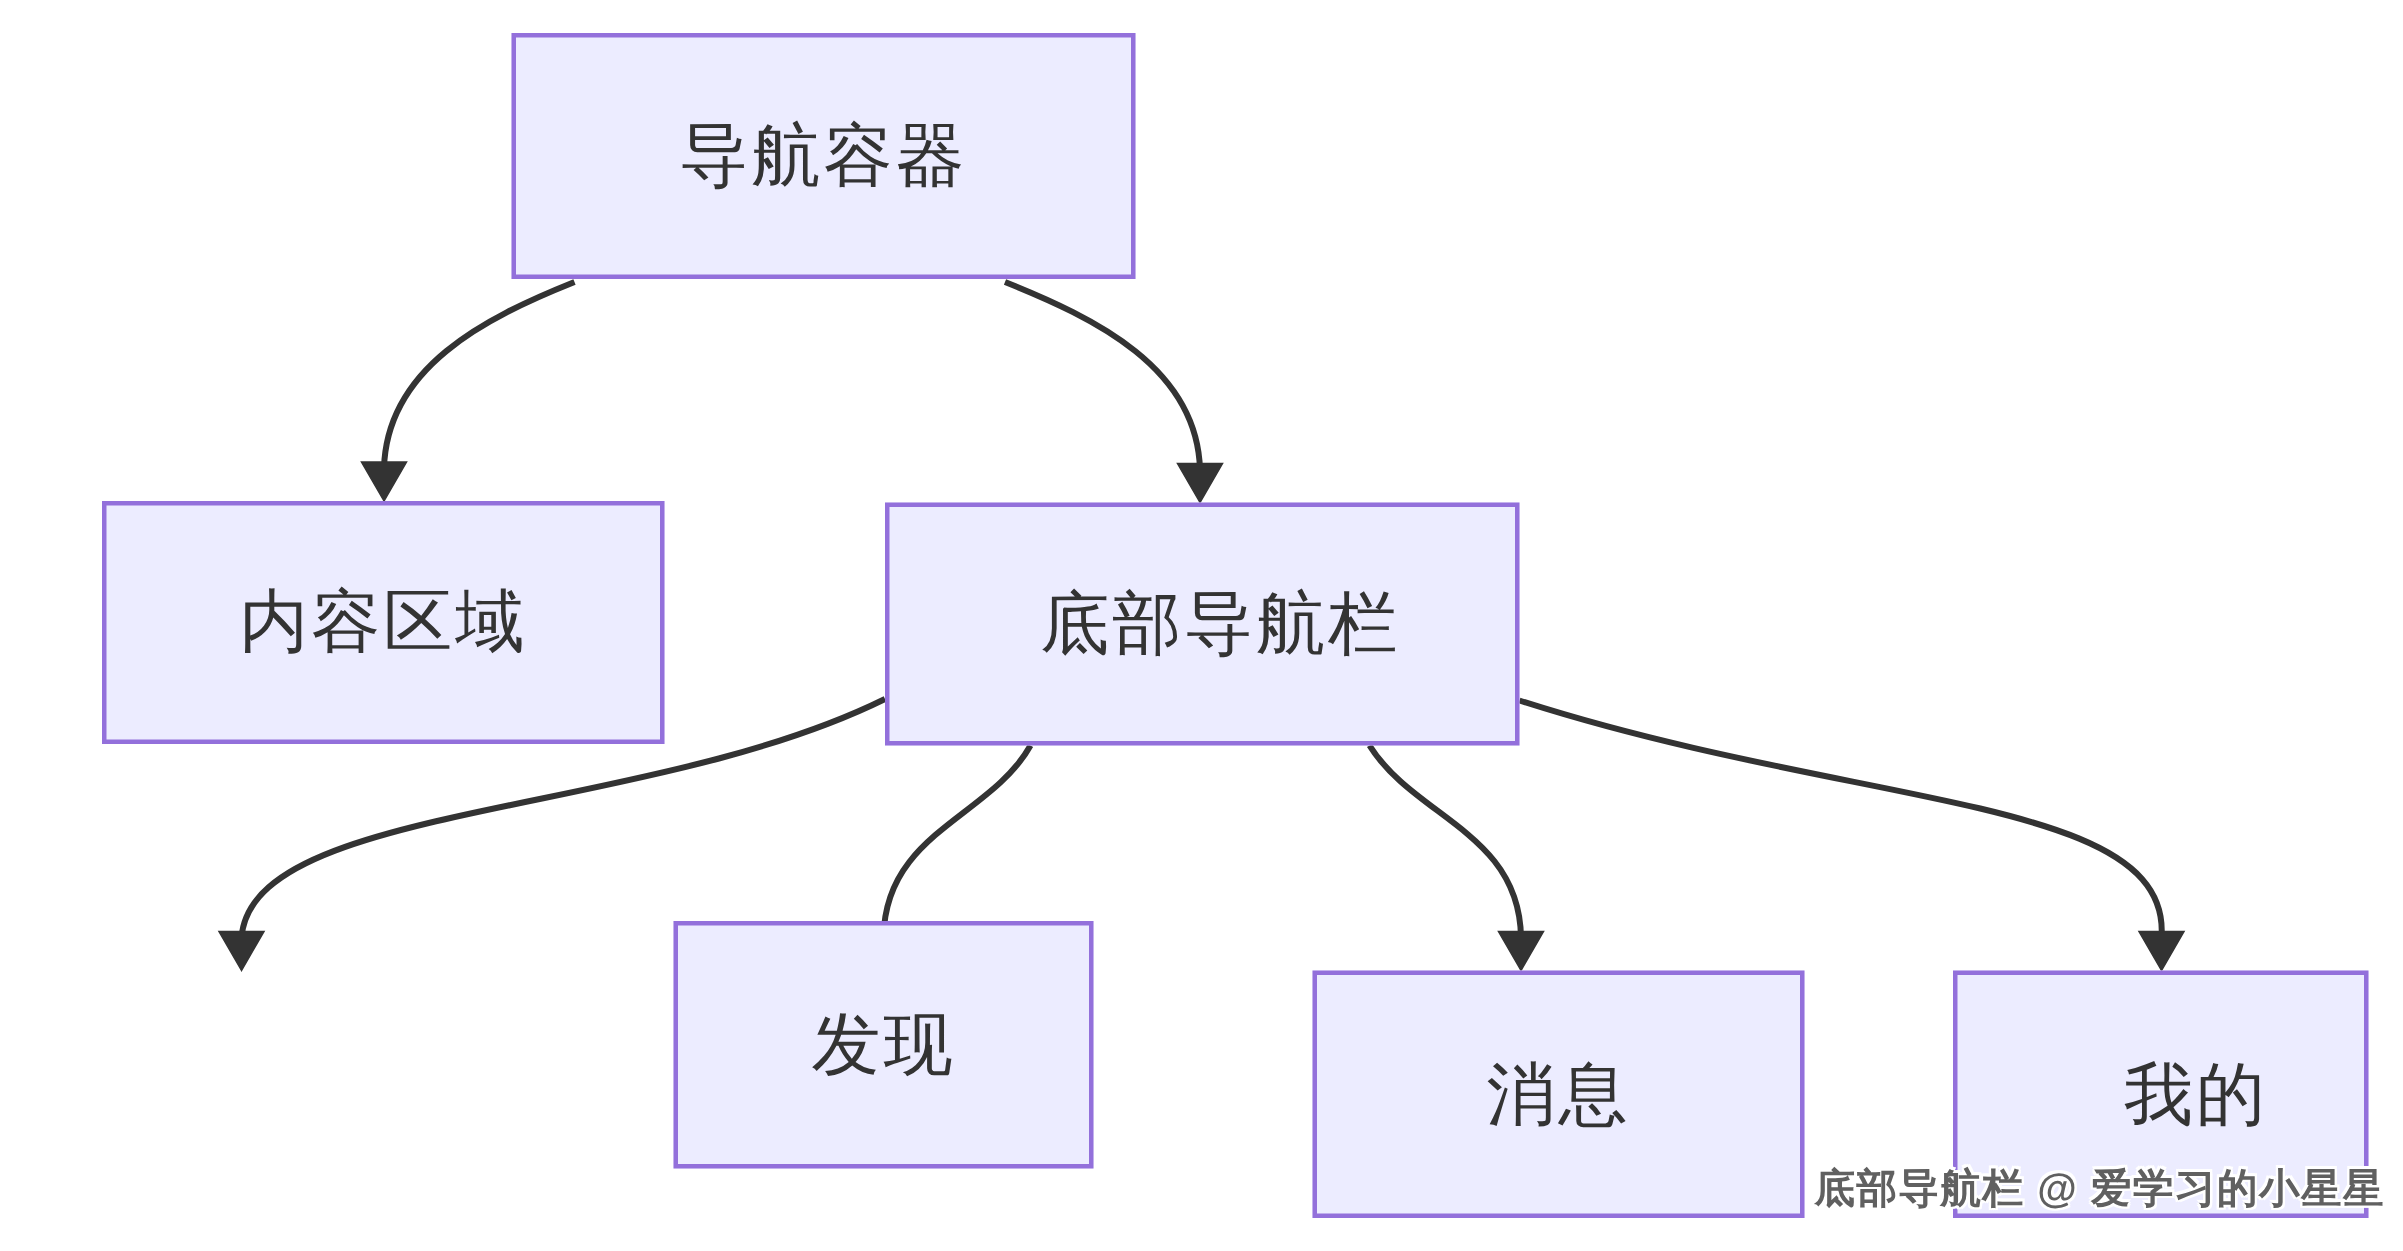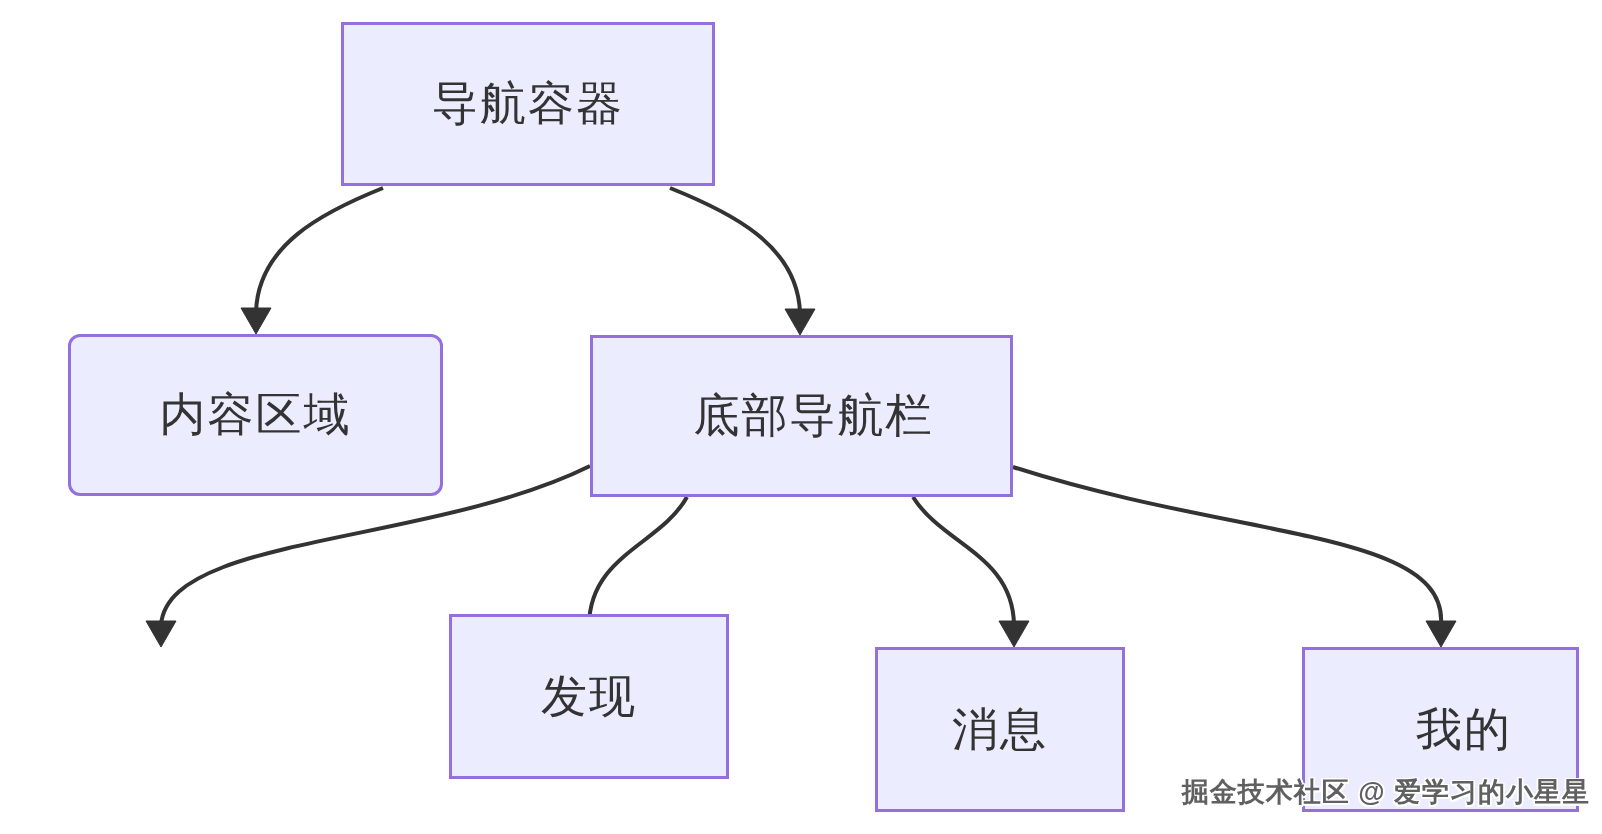--- a/index.html
+++ b/index.html
@@ -88,40 +88,40 @@
     <path d="M 687 497 C 660 545, 590 555, 589 625"></path>
     <polygon points="589,647 574,621 604,621"></polygon>
 
     <path d="M 913 497 C 943 545, 1013 555, 1014 625"></path>
     <polygon points="1014,647 999,621 1029,621"></polygon>
 
     <path d="M 1013 467 C 1240 540, 1448 530, 1441 625"></path>
     <polygon points="1441,647 1426,621 1456,621"></polygon>
   </svg>
 
-  <div class="node" style="left:341px; top:22px; width:374px; height:164px;">
+  <div class="node" style="left:341px; top:22px; width:416px; height:164px;">
     <span class="label">导航容器</span>
   </div>
 
-  <div class="node" style="left:68px; top:334px; width:375px; height:162px;border-radius:12px;">
+  <div class="node" style="left:68px; top:334px; width:375px; height:162px;">
     <span class="label">内容区域</span>
   </div>
 
   <div class="node" style="left:590px; top:335px; width:423px; height:162px;padding-left:24px;">
     <span class="label">底部导航栏</span>
   </div>
 
 
   <div class="node" style="left:449px; top:614px; width:280px; height:165px;">
     <span class="label">发现</span>
   </div>
 
-  <div class="node" style="left:875px; top:647px; width:250px; height:165px;">
+  <div class="node" style="left:875px; top:647px; width:328px; height:165px;">
     <span class="label">消息</span>
   </div>
 
   <div class="node" style="left:1302px; top:647px; width:277px; height:165px;padding-left:47px;">
     <span class="label">我的</span>
   </div>
 
-  <div class="watermark">掘金技术社区 @ 爱学习的小星星</div>
+  <div class="watermark">底部导航栏 @ 爱学习的小星星</div>
 
 </div>
 
 </body></html>

